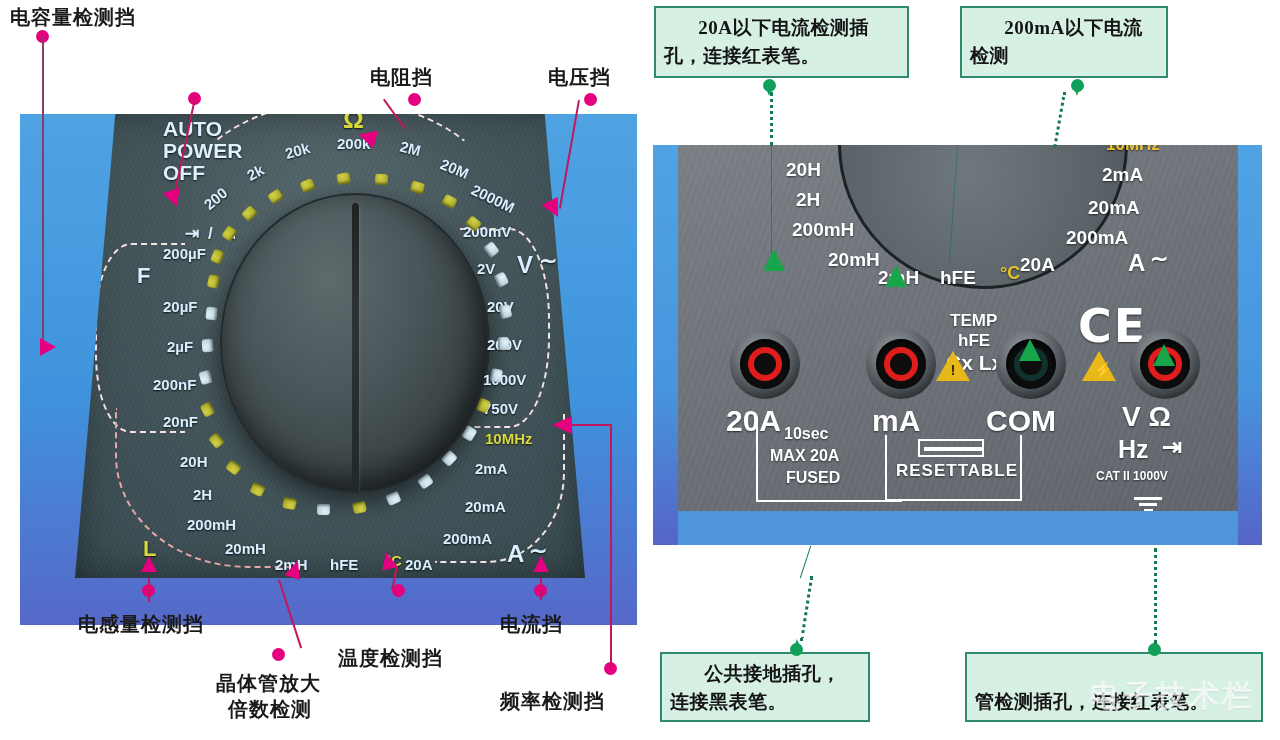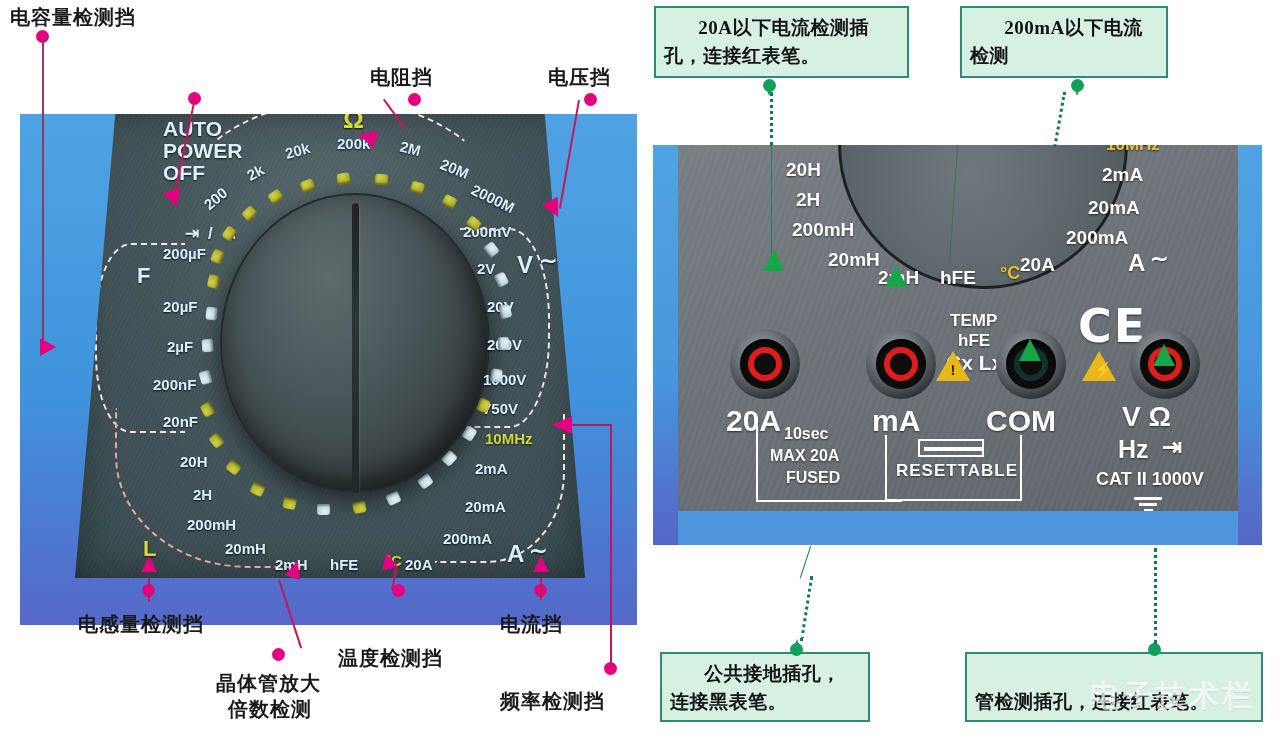--- a/index.html
+++ b/index.html
@@ -402,21 +402,21 @@
       <div style="position:absolute;left:78px;top:361px;width:146px;height:2px;background:#fff;"></div>
 
       <div style="position:absolute;left:240px;top:300px;width:66px;height:18px;border:2px solid #fff;">
         <div style="position:absolute;left:4px;top:6px;width:58px;height:4px;background:#fff;"></div>
       </div>
       <div class="r-text" style="left:218px;top:322px;font-size:17px;letter-spacing:1px;">RESETTABLE</div>
       <div style="position:absolute;left:207px;top:296px;width:2px;height:66px;background:#fff;"></div>
       <div style="position:absolute;left:342px;top:296px;width:2px;height:66px;background:#fff;"></div>
       <div style="position:absolute;left:207px;top:360px;width:137px;height:2px;background:#fff;"></div>
 
-      <div class="r-text" style="left:418px;top:330px;font-size:18px;">CAT II 1000V</div>
+      <div class="r-text" style="left:418px;top:330px;font-size:12px;">CAT II 1000V</div>
       <div style="position:absolute;left:456px;top:358px;">
         <div style="width:28px;height:3px;background:#fff;margin:0 auto 3px;"></div>
         <div style="width:18px;height:3px;background:#fff;margin:0 auto 3px;"></div>
         <div style="width:9px;height:3px;background:#fff;margin:0 auto;"></div>
       </div>
 
       <div style="position:absolute;left:0;top:372px;width:560px;height:40px;
                   background:linear-gradient(180deg,#4f95dd,#4f95dd);
                   -webkit-mask-image: radial-gradient(circle 52px at 70px 0, transparent 98%, #000 100%),
                                       radial-gradient(circle 52px at 200px 0, transparent 98%, #000 100%),

